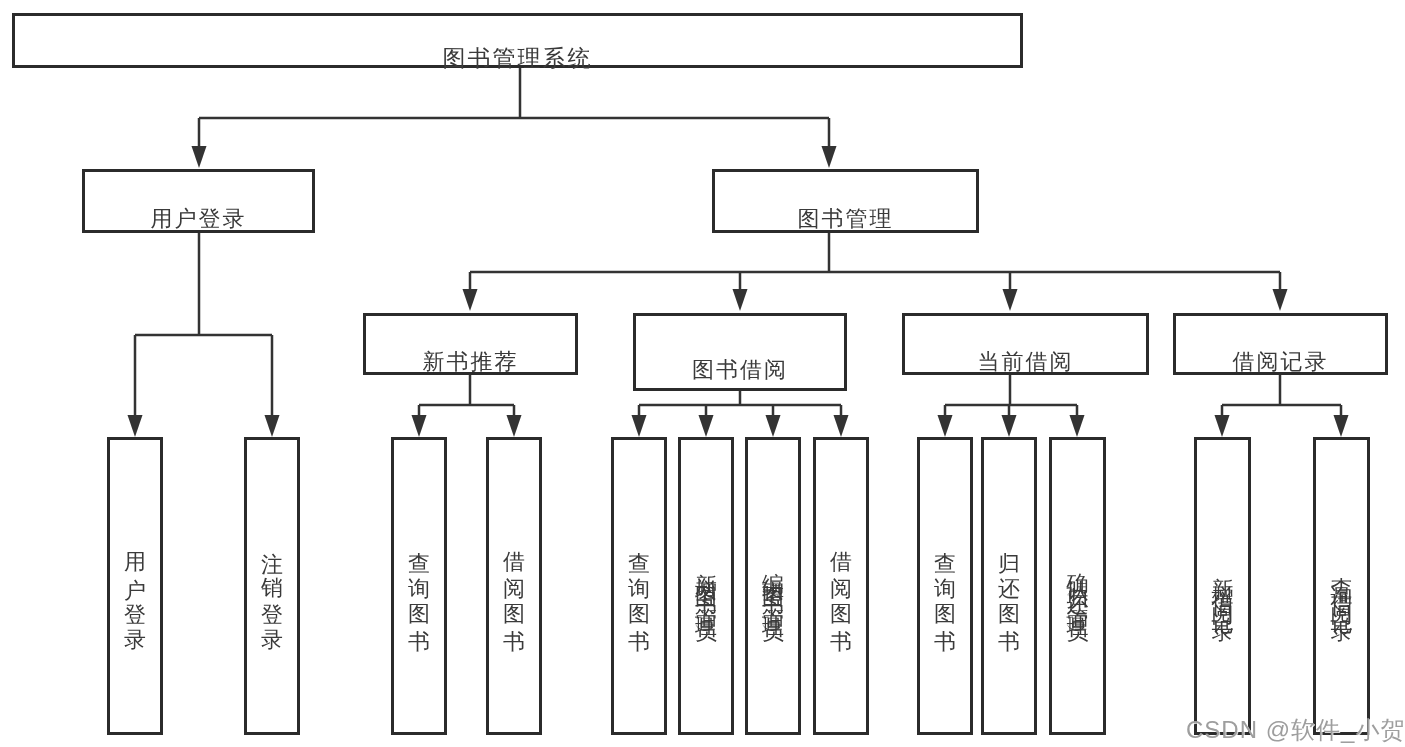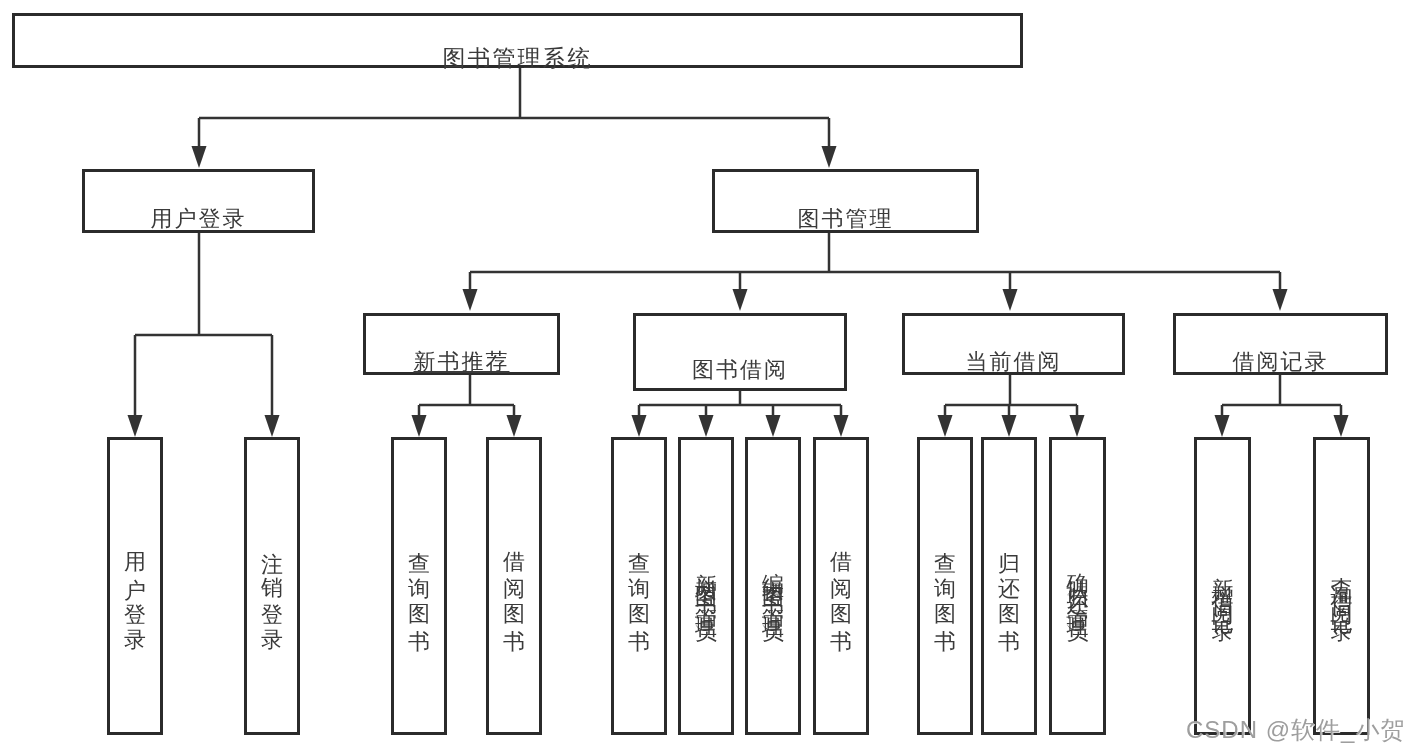--- a/index.html
+++ b/index.html
@@ -96,27 +96,27 @@
     <span class="h-label root-label">图书管理系统</span>
   </div>
 
   <div class="box" style="left:82px;top:169px;width:233px;height:64px;">
     <span class="h-label">用户登录</span>
   </div>
   <div class="box" style="left:712px;top:169px;width:267px;height:64px;">
     <span class="h-label">图书管理</span>
   </div>
 
-  <div class="box" style="left:363px;top:313px;width:197px;height:62px;text-decoration:underline;">
+  <div class="box" style="left:363px;top:313px;width:215px;height:62px;">
     <span class="h-label">新书推荐</span>
   </div>
   <div class="box" style="left:633px;top:313px;width:214px;height:78px;">
     <span class="h-label">图书借阅</span>
   </div>
-  <div class="box" style="left:902px;top:313px;width:223px;height:62px;">
+  <div class="box" style="left:902px;top:313px;width:247px;height:62px;">
     <span class="h-label">当前借阅</span>
   </div>
   <div class="box" style="left:1173px;top:313px;width:215px;height:62px;">
     <span class="h-label">借阅记录</span>
   </div>
 
   <div class="box v-box s4" style="left:107px;top:437px;width:56px;height:298px;">
     <span>用户登录</span>
   </div>
   <div class="box v-box s4" style="left:244px;top:437px;width:56px;height:298px;">

